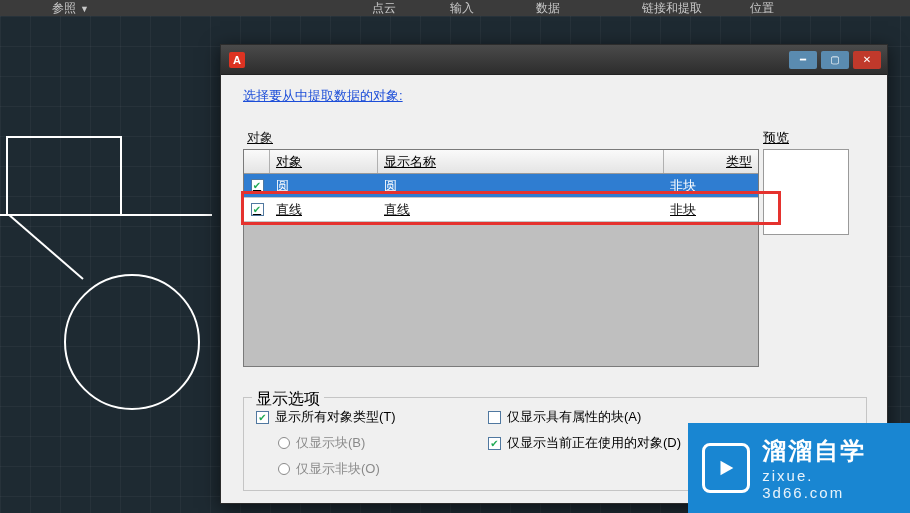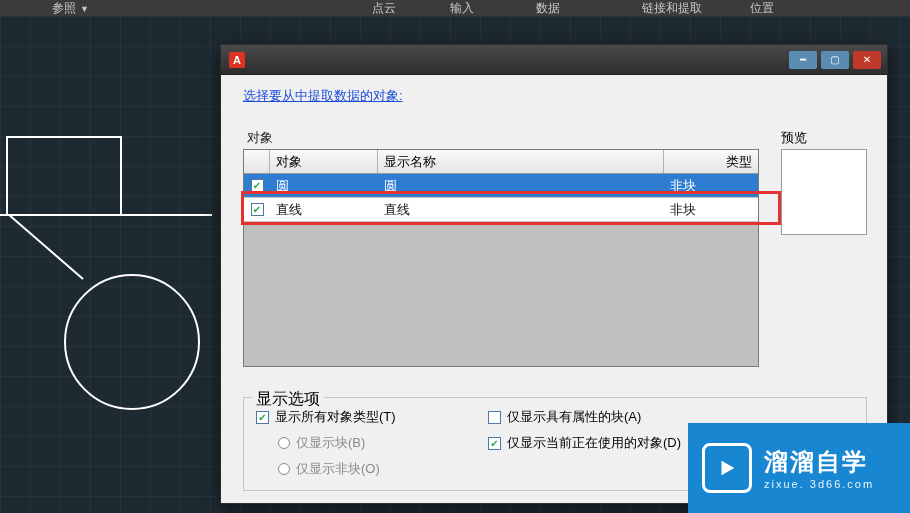--- a/index.html
+++ b/index.html
@@ -28,21 +28,21 @@
   .titlebar .appicon { width: 16px; height: 16px; background: #d32; border-radius: 2px; margin-right: 6px; display: flex; align-items: center; justify-content: center; color: #fff; font-weight: bold; font-size: 11px; }
   .titlebar .spacer { flex: 1; }
   .winbtn { width: 28px; height: 18px; margin-left: 4px; border-radius: 2px; display: flex; align-items: center; justify-content: center; font-size: 10px; color: #fff; }
   .winbtn.min { background: #5a8bb0; }
   .winbtn.max { background: #5a8bb0; }
   .winbtn.close { background: #c0392b; }
 
   .dlgbody { padding: 12px 22px 12px 22px; position: relative; height: calc(100% - 30px); }
   .instr { font-size: 13px; color: #1d4ed8; margin-bottom: 24px; text-decoration: underline; }
   .objlbl { font-size: 13px; color: #222; margin-left: 4px; margin-bottom: 2px; }
-  .cols { display: flex; gap: 22px; }
+  .cols { display: flex; gap: 4px; text-decoration: underline; }
 
   .grid { width: 516px; height: 218px; border: 1px solid #7a7a7a; background: #bfbfbf; }
   .ghead { display: flex; height: 24px; background: linear-gradient(#fafafa,#e4e4e4); border-bottom: 1px solid #999; font-size: 13px; }
   .ghead div { padding: 3px 6px; border-right: 1px solid #b0b0b0; }
   .ghead .c0 { width: 26px; }
   .ghead .c1 { width: 108px; }
   .ghead .c2 { width: 286px; }
   .ghead .c3 { flex: 1; border-right: none; text-align: right; }
   .grow { display: flex; height: 24px; font-size: 13px; color: #111; background: #fff; border-bottom: 1px solid #c7c7c7; }
   .grow.sel { background: #2f7dd1; color: #fff; }
@@ -67,21 +67,21 @@
 
   .navbtns { position: absolute; right: 28px; bottom: 32px; }
   .btn { display: inline-block; min-width: 90px; height: 26px; line-height: 24px; text-align: center; font-size: 13px; background: linear-gradient(#fdfdfd,#e6e6e6); border: 1px solid #9a9a9a; border-radius: 3px; }
 
   
   .wm { position: absolute; right: 0; bottom: 0; width: 222px; height: 90px; background: #1986d2; display: flex; align-items: center; padding: 10px 14px; gap: 12px; }
   .wm .play { width: 50px; height: 50px; border: 3px solid #fff; border-radius: 8px; display:flex; align-items:center; justify-content:center; }
   .wm .play svg { width: 22px; height: 22px; }
   .wm .txtwrap { color: #fff; }
   .wm .brand { font-size: 24px; font-weight: 600; letter-spacing: 2px; }
-  .wm .url { font-size: 11px; letter-spacing: 2px; opacity: .9; }
+  .wm .url { font-size: 15px; letter-spacing: 2px; opacity: .9; }
 </style>
 </head>
 <body>
 
 <div class="ribbon">
   <div class="grp" style="left:52px"><span>参照</span><span class="arrow">▼</span></div>
   <div class="grp" style="left:372px"><span>点云</span></div>
   <div class="grp" style="left:450px"><span>输入</span></div>
   <div class="grp" style="left:536px"><span>数据</span></div>
   <div class="grp" style="left:642px"><span>链接和提取</span></div>

